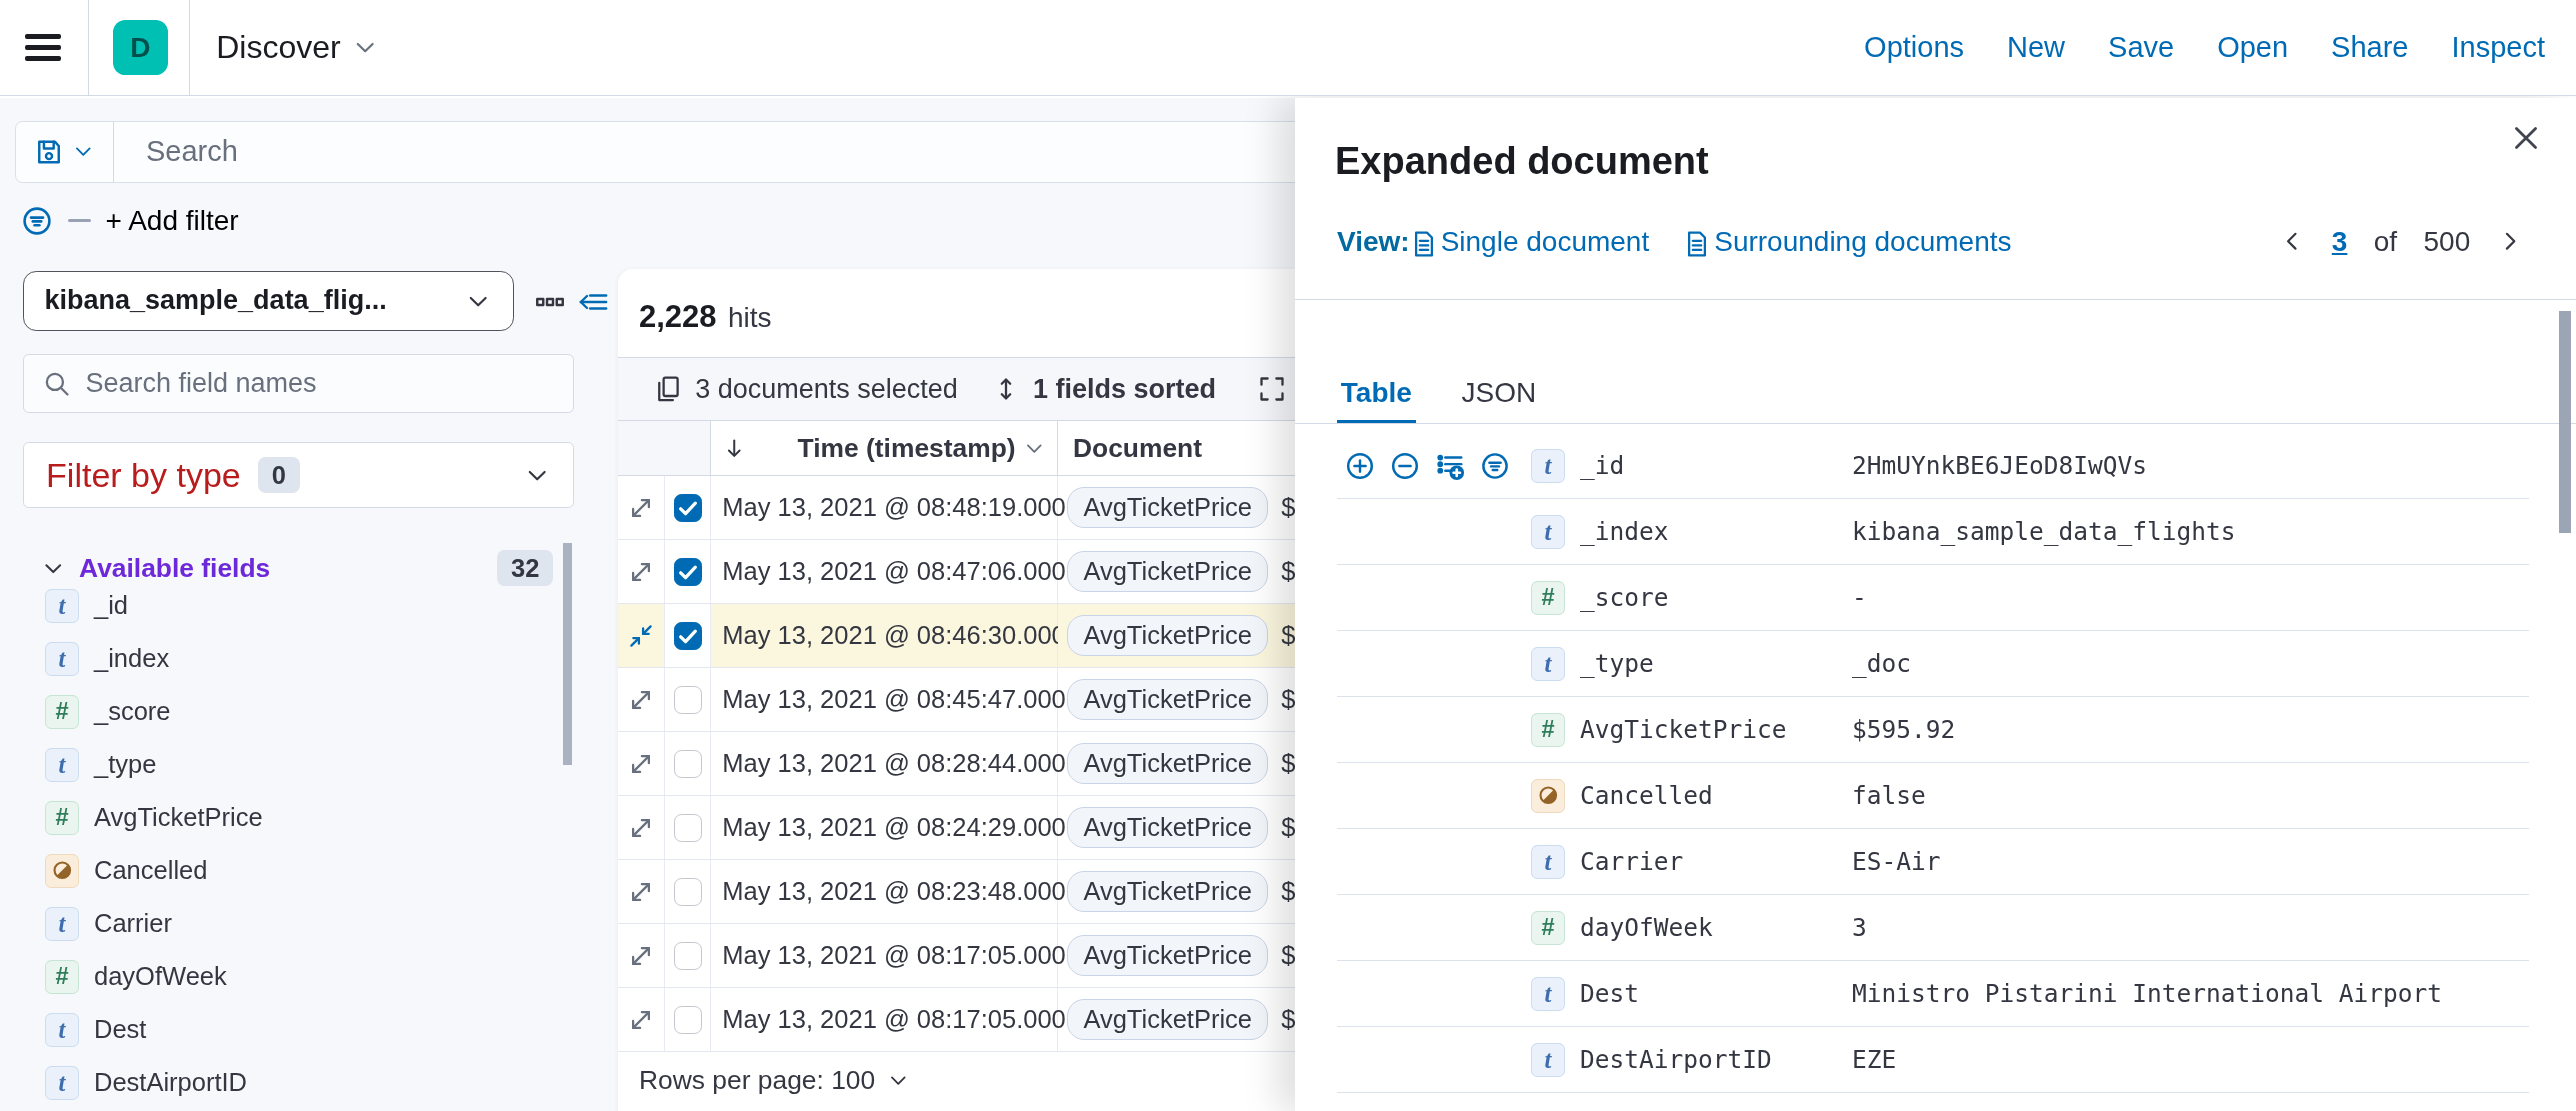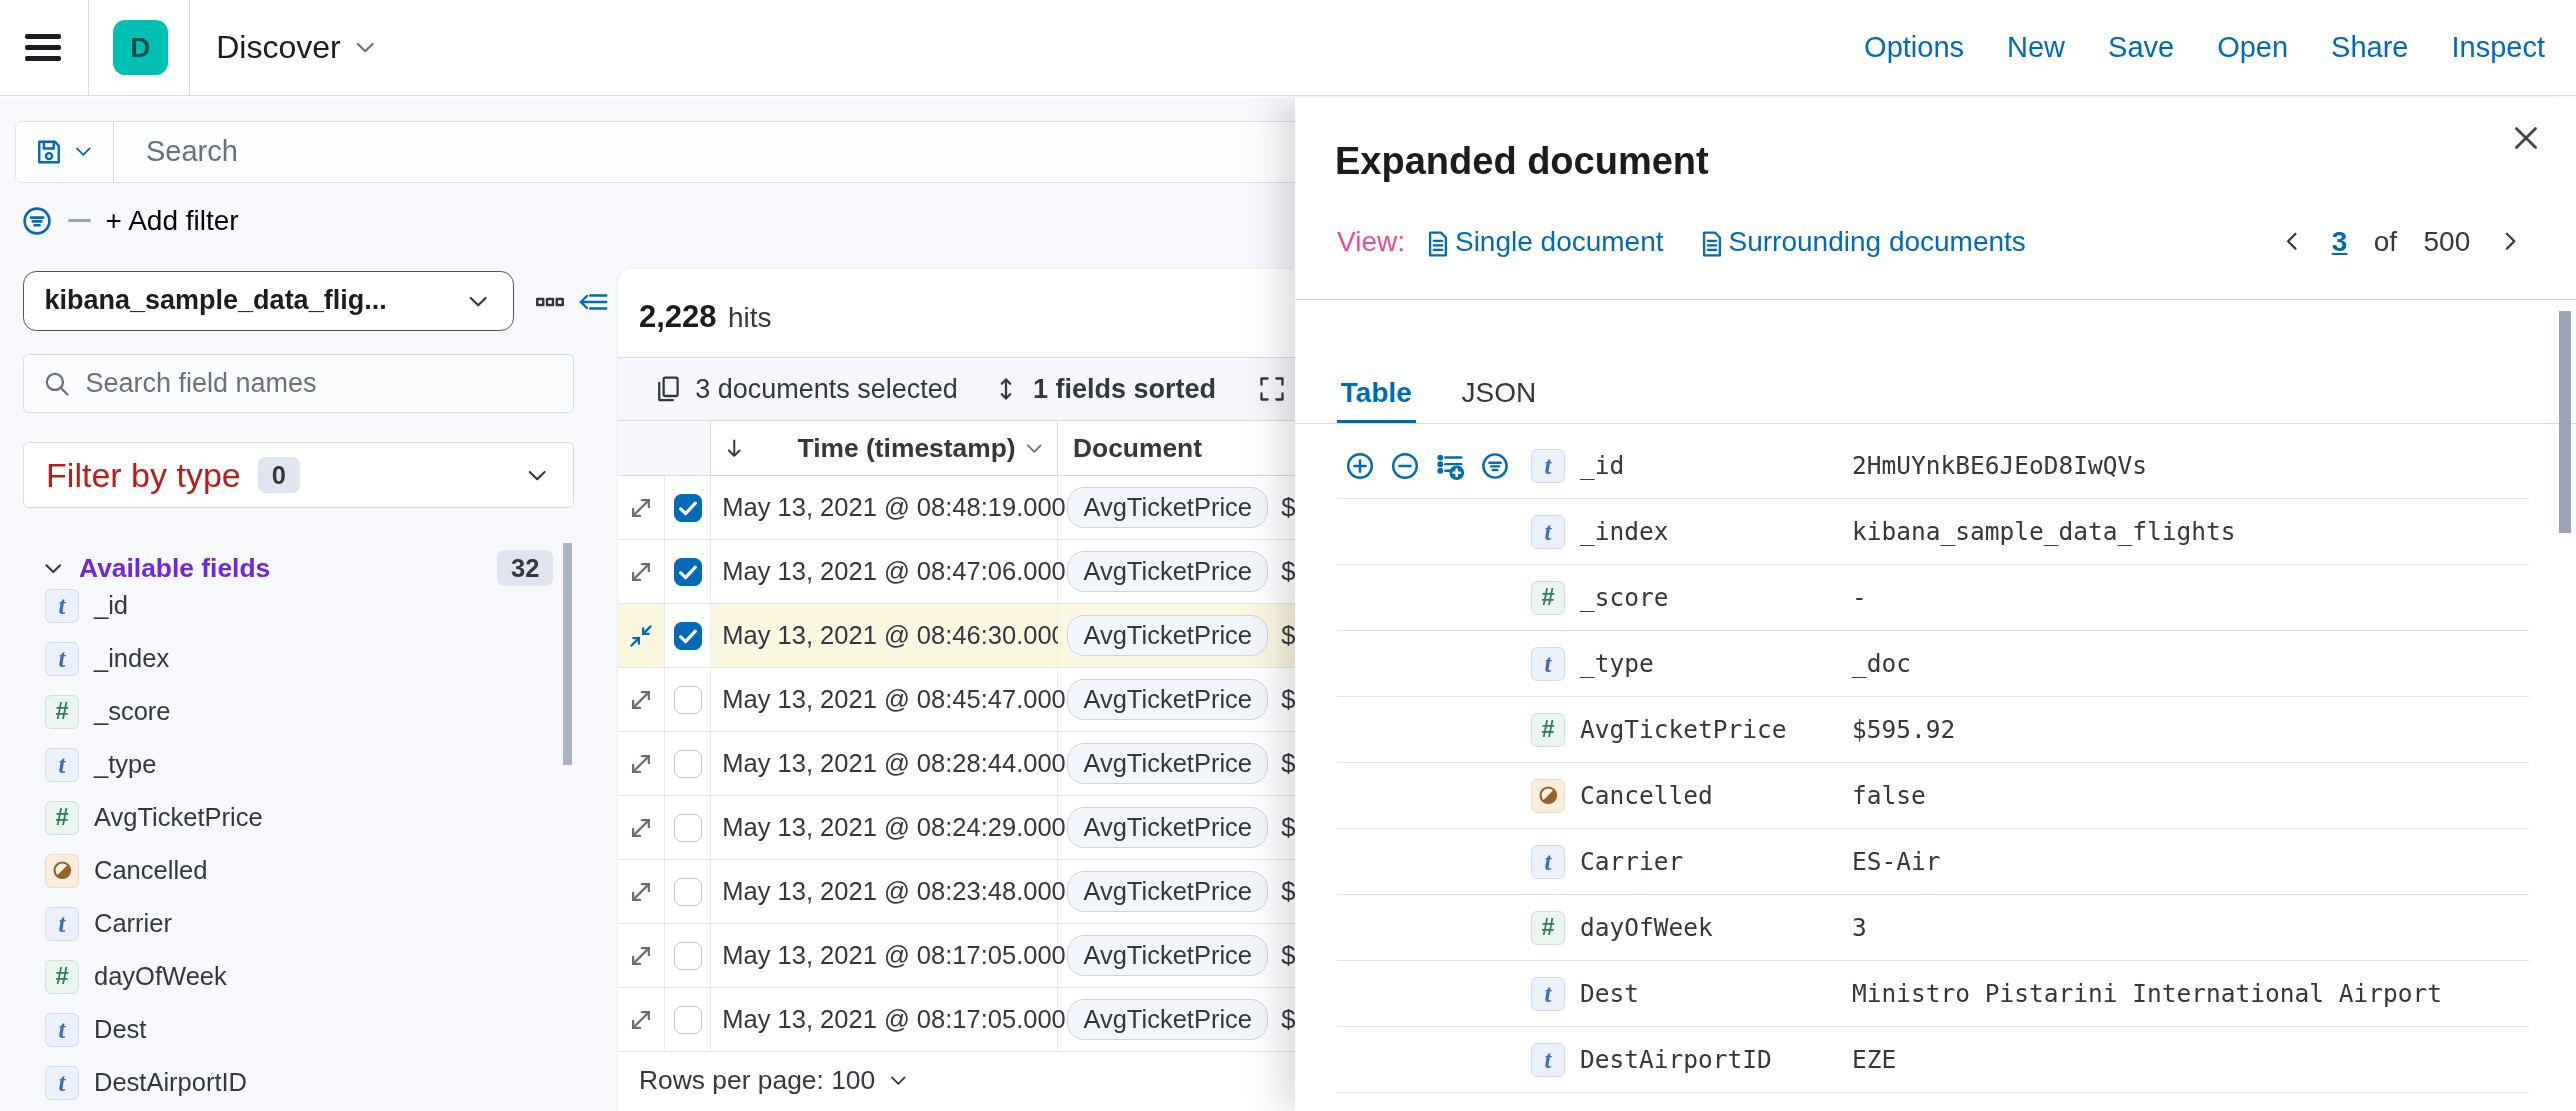--- a/index.html
+++ b/index.html
@@ -109,21 +109,21 @@
   .price { font-size:25.5px; }
   .grid-footer { height:57px; display:flex; align-items:center; padding-left:21px; gap:11.3px; font-size:26.4px; }
 
   
   .flyout { position:absolute; left:1295px; top:98px; width:1281px; bottom:0; background:#fff;
     box-shadow:-17px 0 34px rgba(0,0,0,.13); z-index:20; }
   .close-btn { position:absolute; top:22.6px; right:32px; width:36px; height:36px; color:#404450; }
   .fly-title { position:absolute; left:40px; top:42px; font-size:38px; font-weight:600; color:#1A1C21; }
   .view-row { position:absolute; left:42px; top:121px; height:45px; display:flex; align-items:center;
     font-size:28px; }
-  .view-label { font-weight:400; color:#ec4899; margin-right:19px; }
+  .view-label { font-weight:700; color:#0369a1; }
   .view-link-group { display:flex; align-items:flex-end; gap:3px; margin-right:34px; }
   .view-link { color:#006BB4; font-size:28px; }
   .pager { position:absolute; right:53px; top:121px; height:45px; display:flex; align-items:center;
     gap:26.4px; font-size:28px; }
   .pager-current { color:#006BB4; font-weight:600; text-decoration:underline; }
   .view-divider { position:absolute; left:0; right:0; top:201px; border-top:0.9px solid #D3DAE6; }
   .tabs-row { position:absolute; left:0; right:0; top:268px; height:58px; border-bottom:0.9px solid #D3DAE6;
     display:flex; gap:42px; padding-left:42px; }
   .tab { font-size:28px; color:#343741; border-bottom:3.8px solid transparent; display:flex;
     align-items:center; padding:0 3.8px; }

